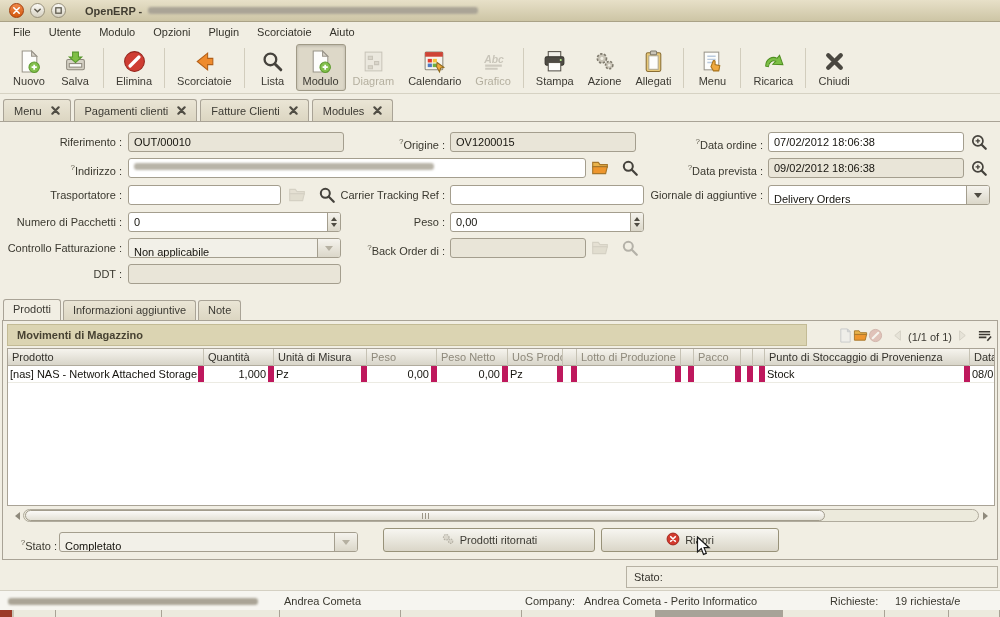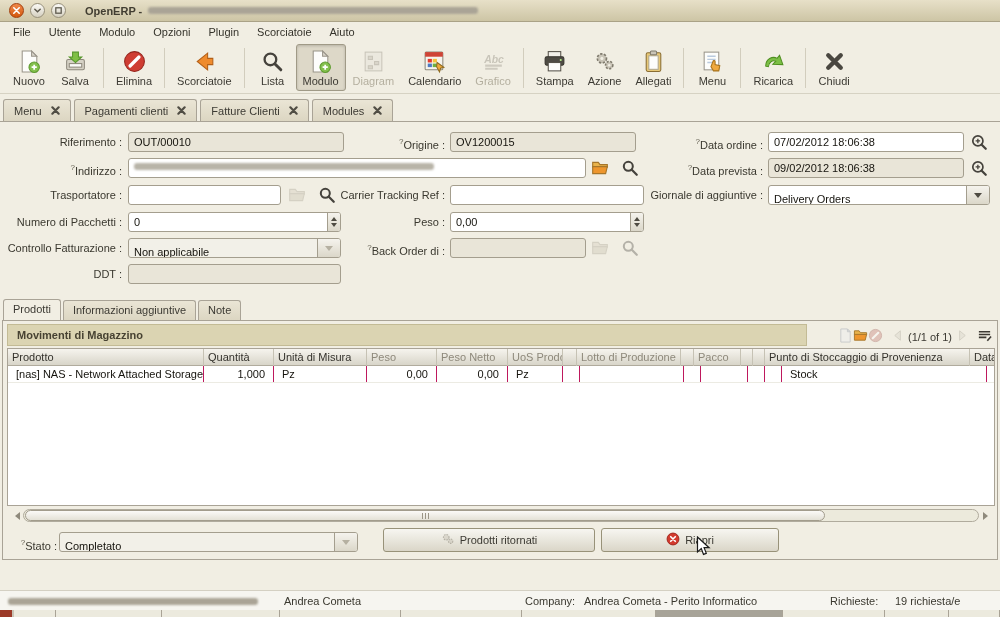--- a/index.html
+++ b/index.html
@@ -67,21 +67,21 @@
 .sico.dim{opacity:.4}
 .pager{color:#3c3a33;margin:0 2px}
 
 
 .tablewrap{position:absolute;top:27px;left:4px;width:988px;height:158px;background:#fff;border:1px solid #a9a396;overflow:hidden}
 .thead{display:flex;height:17px;background:linear-gradient(#f6f4ee,#d8d5c9);border-bottom:1px solid #b0ab9d}
 .th{flex:0 0 auto;height:17px;line-height:16px;padding:0 4px;border-right:1px solid #c6c2b4;overflow:hidden;white-space:nowrap}
 .th.b{font-weight:normal;color:#34322c}
 .th.d{color:#8e897b}
 .trow{display:flex;height:17px;border-bottom:1px solid #ecebe3}
-.td{flex:0 0 auto;padding:0 8px;border-right:1px solid #be185d;line-height:16px;overflow:hidden;white-space:nowrap;color:#15130d}
+.td{flex:0 0 auto;padding:0 2px;border-right:6px solid #be185d;line-height:16px;overflow:hidden;white-space:nowrap;color:#15130d}
 .td.num{text-align:right}
 
 
 .hscroll{position:absolute;top:187px;left:4px;width:988px;height:15px;display:flex;align-items:center}
 .scarr{width:16px;height:15px;display:flex;align-items:center;justify-content:center}
 .harr{width:0;height:0;border:4px solid transparent}
 .harr.l{border-right:5px solid #8f8a7c}
 .harr.r{border-left:5px solid #8f8a7c}
 .strack{flex:1;height:13px;border:1px solid #b0ab9d;border-radius:7px;background:#eceadc;position:relative}
 .sthumb{position:absolute;left:1px;top:0;height:11px;width:800px;border:1px solid #a29c8c;border-radius:6px;background:linear-gradient(#fbfaf7,#e4e1d6);display:flex;align-items:center;justify-content:center;gap:2px}
@@ -527,20 +527,23 @@
     </button>
     <button class="gbtn" style="left:598px;top:207px;width:178px">
       <span><svg viewBox="0 0 16 16">
             <circle cx="8" cy="8" r="6.8" fill="#d23b2f" stroke="#9c1f16"></circle>
             <path d="M5.4 5.4l5.2 5.2M10.6 5.4l-5.2 5.2" stroke="#fff" stroke-width="1.9" stroke-linecap="round"></path>
           </svg></span>
       <span>Riapri</span>
     </button>
   </div>
 
+  <div class="sbox" style="left:626px;width:372px">
+    <span>Stato:</span>
+  </div>
 
   <div class="userbar">
     <span class="redacted" style="position:absolute;left:8px;top:7px;width:250px"></span>
     <span style="left:284px">Andrea Cometa</span>
     <span style="left:525px">Company:</span>
     <span style="left:584px">Andrea Cometa - Perito Informatico</span>
     <span style="left:830px">Richieste:</span>
     <span style="left:895px">19 richiesta/e</span>
   </div>
 

